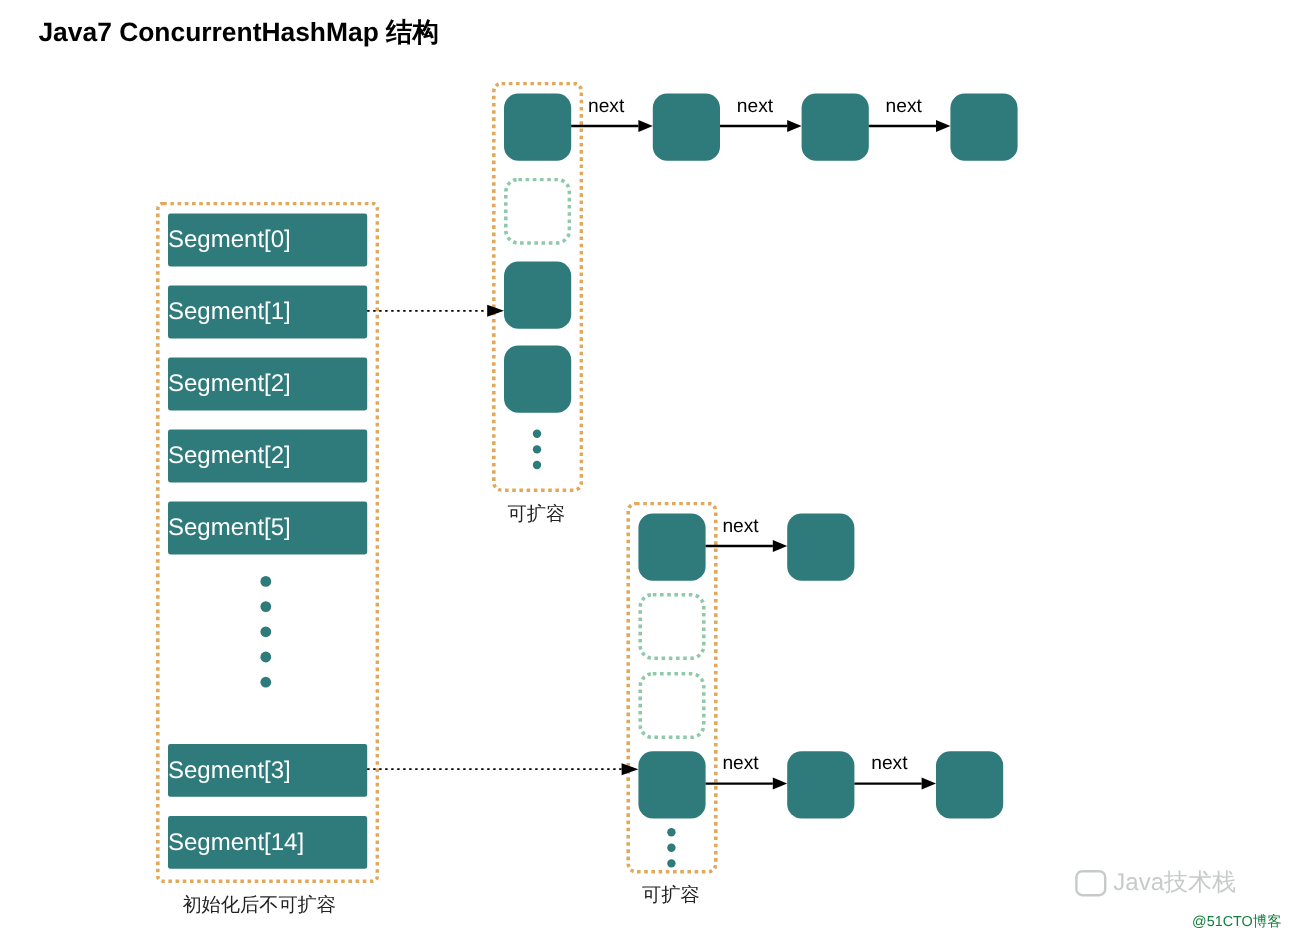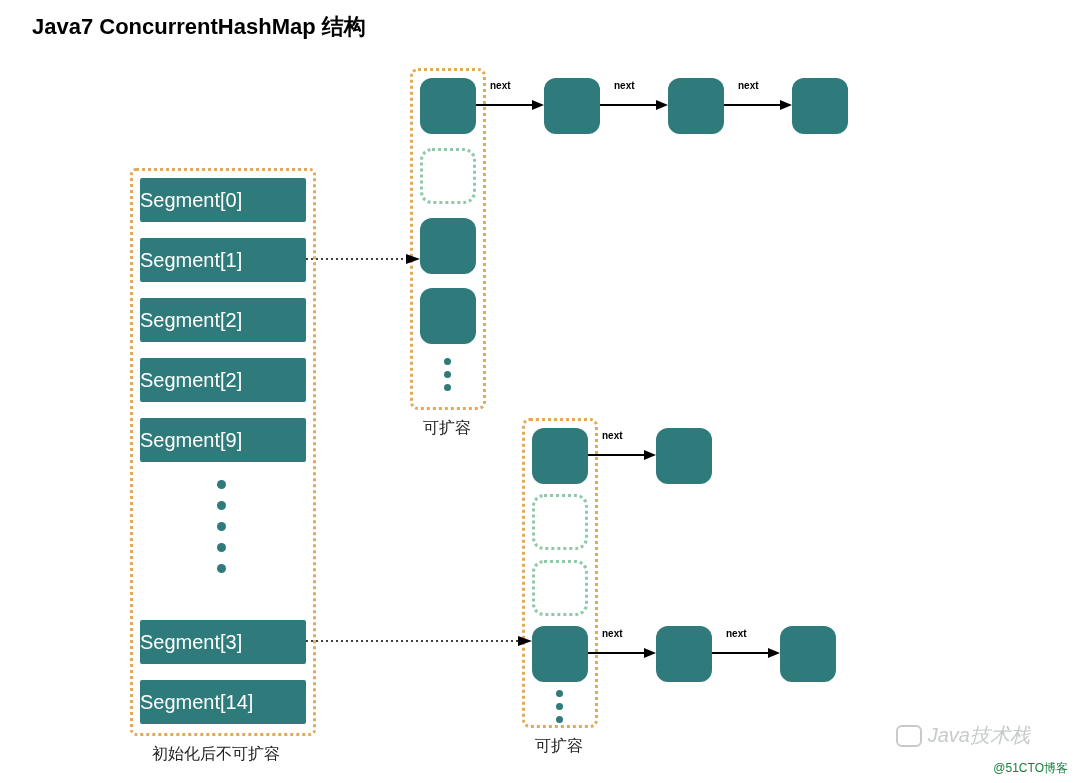--- a/index.html
+++ b/index.html
@@ -74,39 +74,38 @@
     height: 56px;
     background: #2f7a7a;
     border-radius: 12px;
   }
   .node.hollow {
     background: none;
     border: 3px dotted #8fc9aa;
   }
   .next-label {
     position: absolute;
-    font-size: 10px;
-    font-weight: 700;
+    font-size: 16px;
+    font-weight: 400;
     color: #000;
   }
 
   .watermark {
     position: absolute;
     right: 12px;
     bottom: 6px;
     font-size: 12px;
     color: #15803d;
   }
   .wm-brand {
     position: absolute;
     right: 50px;
     bottom: 34px;
     font-size: 20px;
     color: #9aa0a0;
-    font-style: italic;
     display: flex;
     align-items: center;
     gap: 6px;
     opacity: 0.55;
   }
   .wm-brand .bubble {
     width: 26px; height: 22px;
     border: 2px solid #9aa0a0;
     border-radius: 6px;
     position: relative;
@@ -117,21 +116,21 @@
 <body>
 
 <div class="title">Java7 ConcurrentHashMap 结构</div>
 
 <div class="segcol-border"></div>
 
 <div class="seg" style="top:178px">Segment[0]</div>
 <div class="seg" style="top:238px">Segment[1]</div>
 <div class="seg" style="top:298px">Segment[2]</div>
 <div class="seg" style="top:358px">Segment[2]</div>
-<div class="seg" style="top:418px">Segment[9]</div>
+<div class="seg" style="top:418px">Segment[5]</div>
 
 <div class="vdots" style="left:217px; top:480px;">
   <span class="d"></span>
     <span class="d"></span>
     <span class="d"></span>
     <span class="d"></span>
     <span class="d"></span>
 </div>
 
 <div class="seg" style="top:620px">Segment[3]</div>

